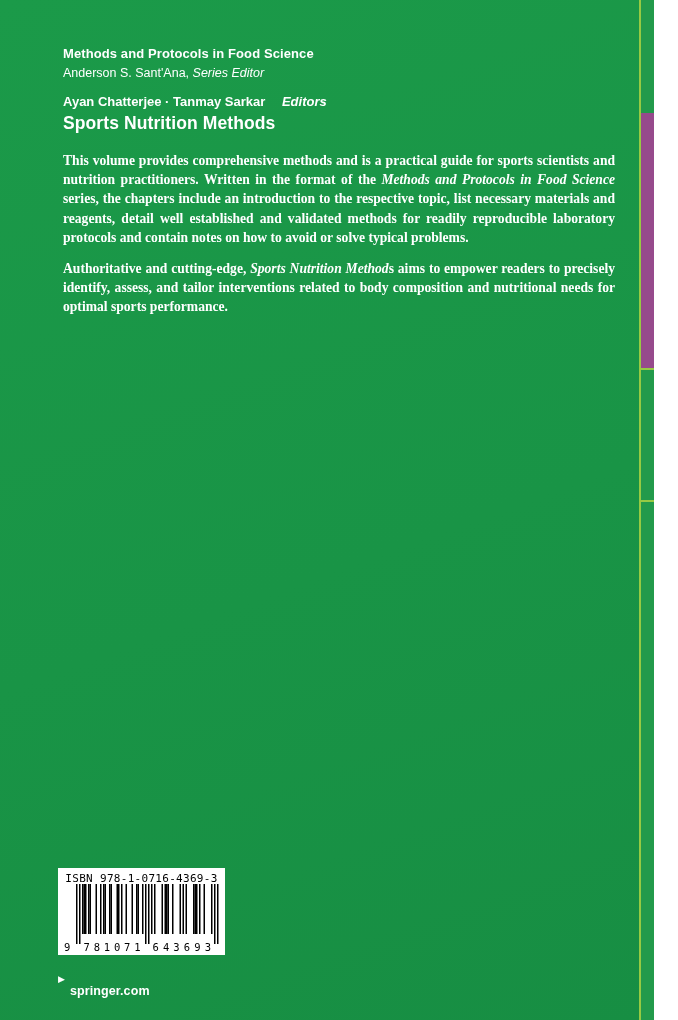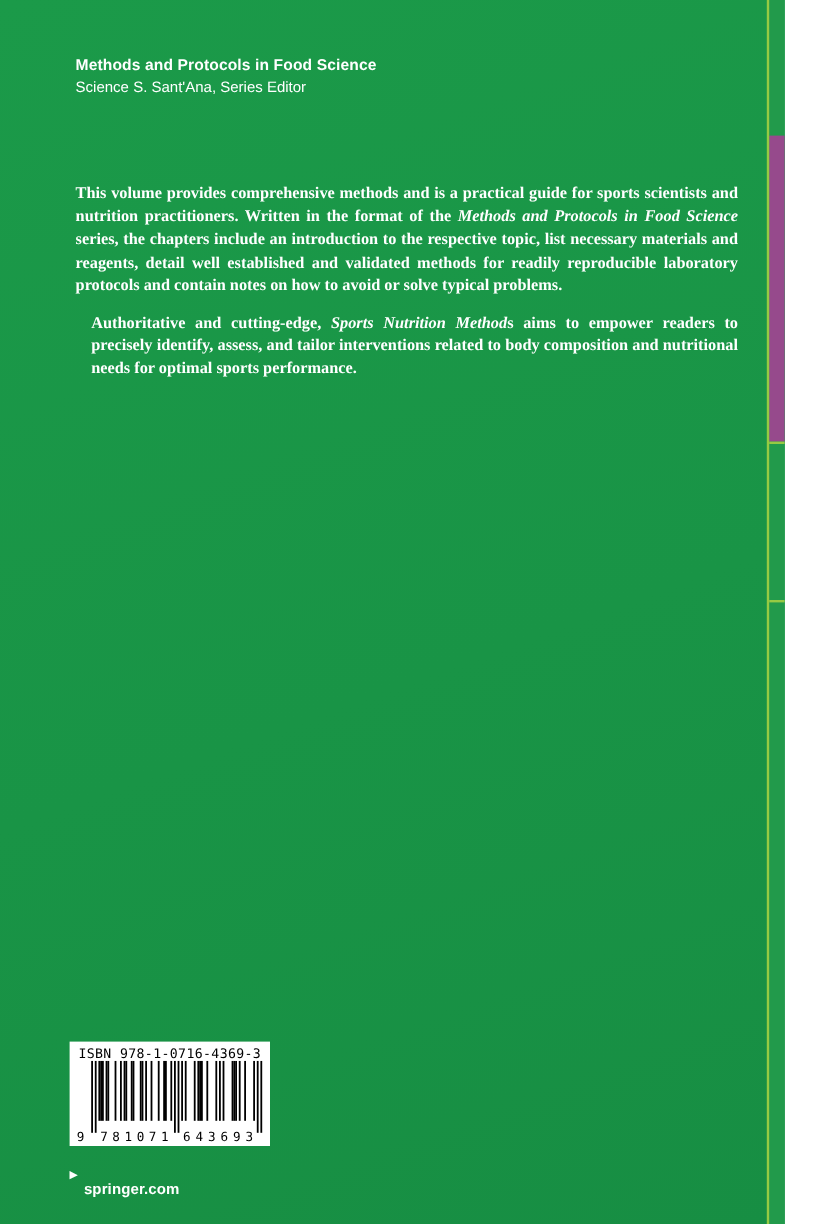--- a/index.html
+++ b/index.html
@@ -33,37 +33,37 @@
   }
   .spine-hline-2 {
     position: absolute; right: 0; top: 500px;
     width: 13px; height: 2px; background: #96ca43;
   }
 
   
   .series-block { position: absolute; left: 63px; top: 44px; color: #fff; }
   .series-title { font-size: 13px; font-weight: 700; line-height: 20px; letter-spacing: .1px; }
   .series-editor-line { font-size: 12.5px; font-weight: 400; line-height: 18px; }
-  .series-editor-role { }
+  .series-editor-role { font-style: italic; }
 
   .title-block { position: absolute; left: 63px; top: 94px; color: #fff; }
   .editors-line { font-size: 13px; font-weight: 700; line-height: 16px; }
   .editors-label { font-style: italic; margin-left: 13px; }
   .book-title { font-size: 17.5px; font-weight: 700; line-height: 22px; margin-top: 2px; letter-spacing: .1px; }
 
   
   .blurb {
     position: absolute; left: 63px; top: 151px; width: 552px;
     color: #fff;
     font-family: "Liberation Serif", serif;
     font-size: 13.6px; line-height: 19.2px;
     text-align: justify;
     font-weight: bold;
   }
-  .blurb p + p { margin-top: 12px; margin-left: 13px; }
+  .blurb p + p { margin-top: 12px; }
   .blurb em { font-style: italic; }
 
   
   .barcode-box {
     position: absolute; left: 58px; top: 868px;
     width: 167px; height: 87px; background: #ffffff;
   }
   .isbn-label {
     margin-top: 4px; text-align: center;
     font-family: "DejaVu Sans Mono", monospace;
@@ -92,25 +92,32 @@
 
   <div class="spine-strip"></div>
   <div class="spine-purple-block"></div>
   <div class="spine-hline-1"></div>
   <div class="spine-hline-2"></div>
   <div class="spine-line-vertical"></div>
 
   <div class="series-block">
     <div class="series-title">Methods and Protocols in Food Science</div>
     <div class="series-editor-line">
-      <span>Science S. Sant'Ana,</span>
+      <span>Anderson S. Sant'Ana,</span>
       <span class="series-editor-role">Series Editor</span>
     </div>
   </div>
 
+  <div class="title-block">
+    <div class="editors-line">
+      <span>Ayan Chatterjee · Tanmay Sarkar</span>
+      <span class="editors-label">Editors</span>
+    </div>
+    <div class="book-title">Sports Nutrition Methods</div>
+  </div>
 
   <div class="blurb">
     <p><span>This volume provides comprehensive methods and is a practical guide for sports scientists and nutrition practitioners. Written in the format of the </span><em>Methods and Protocols in Food Science</em><span> series, the chapters include an introduction to the respective topic, list necessary materials and reagents, detail well established and validated methods for readily reproducible laboratory protocols and contain notes on how to avoid or solve typical problems.</span></p>
     <p><span>Authoritative and cutting-edge, </span><em>Sports Nutrition Method</em><span>s aims to empower readers to precisely identify, assess, and tailor interventions related to body composition and nutritional needs for optimal sports performance.</span></p>
   </div>
 
   <div class="barcode-box">
     <div class="isbn-label">ISBN 978-1-0716-4369-3</div>
     <svg class="ean-svg" width="156" height="68" viewBox="0 0 156 68">
         <rect x="12.00" y="0" width="1.5" height="60"></rect>

